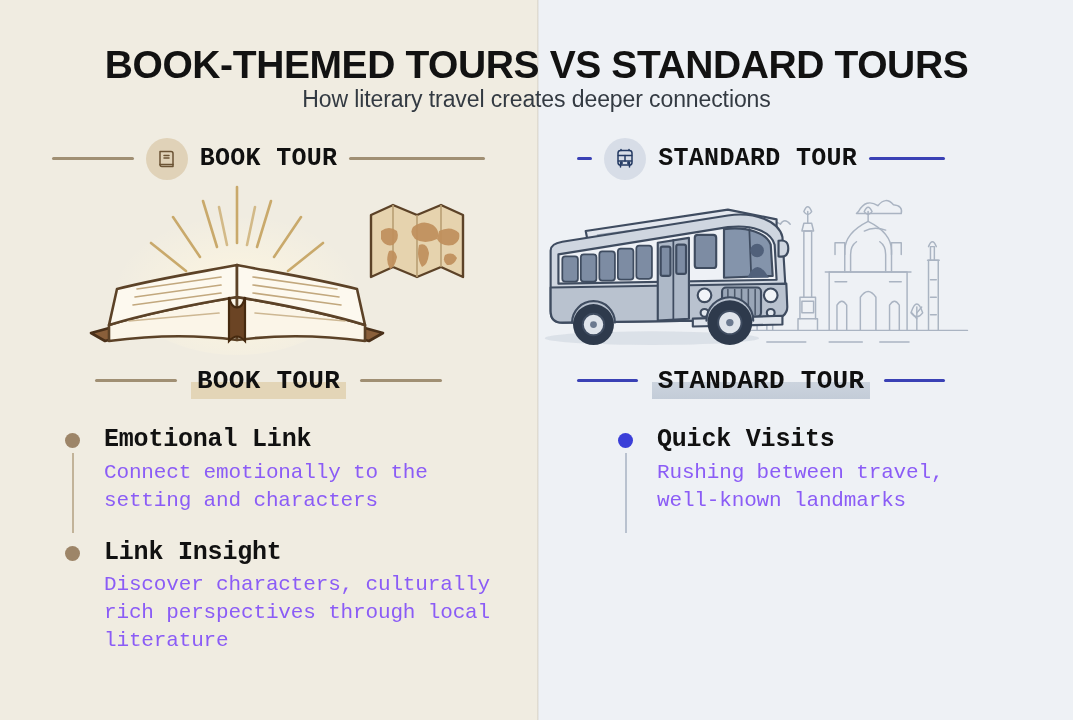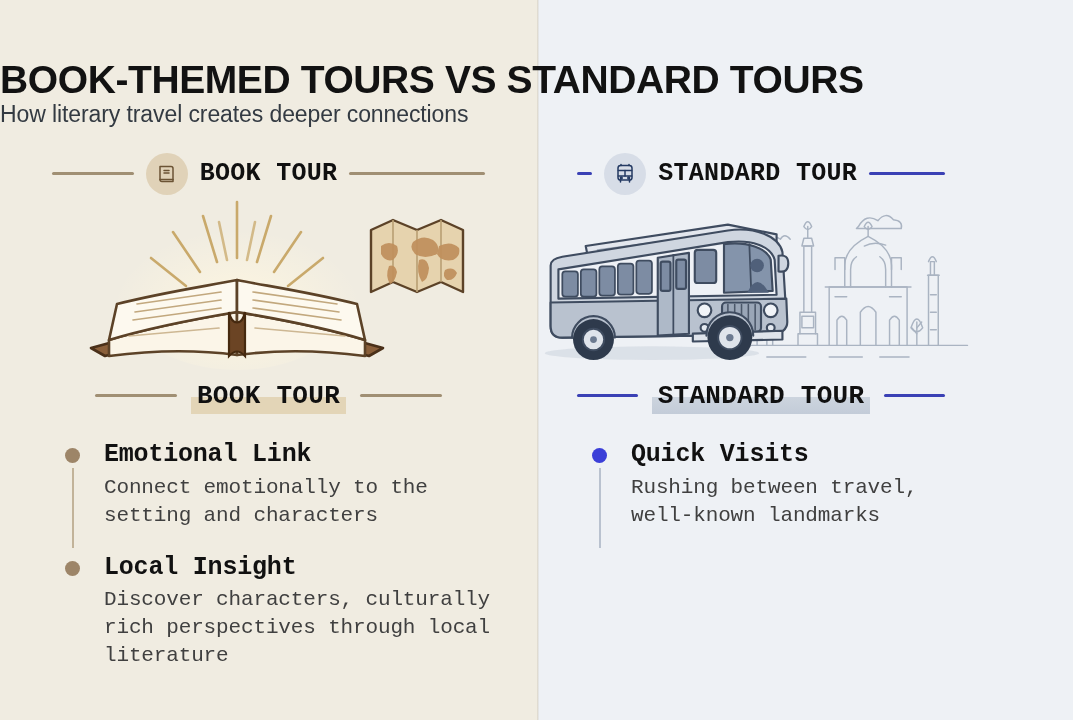--- a/index.html
+++ b/index.html
@@ -17,21 +17,21 @@
   #panel-bg .right { flex:1; height:720px; background:#eef1f5; }
   #divider {
     position:absolute; left:537px; top:0; width:2px; height:720px;
     background:linear-gradient(to right, #ded7c6, #e6e9ef);
     z-index:1;
   }
 
   #page { position:relative; z-index:2; width:1073px; height:720px; }
 
   
-  .masthead { text-align:left; padding-top:60px; }
+  .masthead { text-align:center; padding-top:45px; }
   .title {
     font-size:39px; font-weight:bold; color:#121212;
     letter-spacing:-0.4px; line-height:1.05;
     white-space:nowrap;
   }
   .subtitle {
     font-size:23px; color:#333a42;
     font-weight:400; letter-spacing:-0.1px;
   }
 
@@ -79,21 +79,21 @@
   }
   .label-hl.tan  { background:#e3d5b7; }
   .label-hl.blue { background:linear-gradient(to bottom,#ccd4de,#c3ccd8); }
   .label-text {
     position:relative; z-index:1;
     font-size:26px; font-weight:bold; color:#101010; letter-spacing:0.3px;
   }
 
   
   .bullets { padding:22px 26px 0 60px; position:relative; }
-  .col.right .bullets { padding-left:50px; padding-right:20px; }
+  .col.right .bullets { padding-left:76px; padding-right:20px; }
 
   .bullet-item { position:relative; padding-left:44px; margin-bottom:24px; }
   .bullet-item:last-child { margin-bottom:0; }
 
   .dot {
     position:absolute; left:5px; top:7px;
     width:15px; height:15px; border-radius:50%;
   }
   .dot.tan  { background:#9d8568; }
   .dot.blue { background:#3b3fd8; }
@@ -102,21 +102,21 @@
     position:absolute; left:12px; top:27px; width:2px; height:80px;
   }
   .connector.tan  { background:#c2b399; }
   .connector.blue { background:#b9c2cf; }
 
   .b-title {
     font-size:25px; font-weight:bold; color:#111; letter-spacing:-0.2px;
     line-height:1.15; margin-bottom:4px;
   }
   .b-desc {
-    font-size:21px; color:#404040; line-height:1.33; letter-spacing:-0.15px;
+    font-size:21px; color:#8b5cf6; line-height:1.33; letter-spacing:-0.15px;
   }
 </style>
 </head>
 <body>
 
 <div id="panel-bg">
   <div class="left"></div>
   <div class="right"></div>
 </div>
 <div id="divider"></div>
@@ -218,21 +218,21 @@
 
       <div class="bullets">
         <div class="bullet-item">
           <div class="dot tan"></div>
           <div class="connector tan"></div>
           <div class="b-title">Emotional Link</div>
           <div class="b-desc">Connect emotionally to the setting and characters</div>
         </div>
         <div class="bullet-item">
           <div class="dot tan"></div>
-          <div class="b-title">Local Insight</div>
+          <div class="b-title">Link Insight</div>
           <div class="b-desc">Discover characters, culturally rich perspectives through local literature</div>
         </div>
       </div>
     </div>
 
     <div class="col right">
 
       <div class="sec-head">
         <div class="rule blue-short"></div>
         <div class="icon-circle blue">

